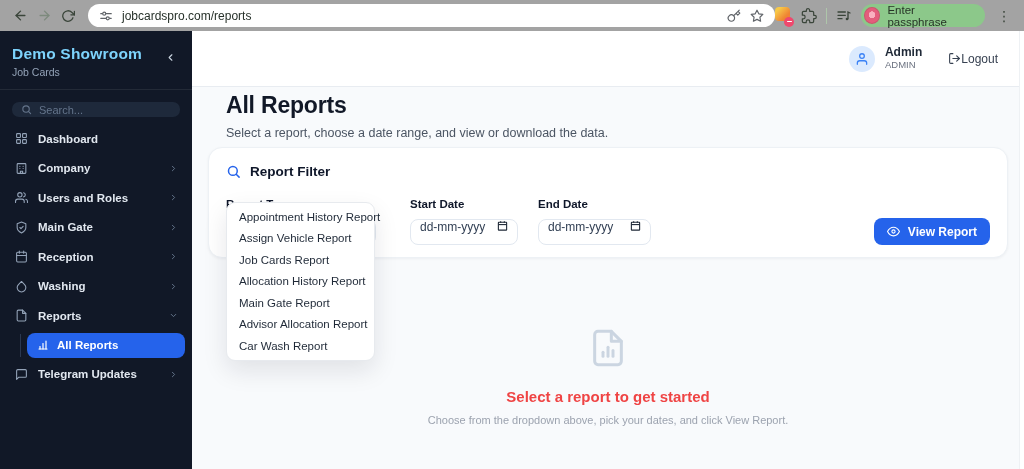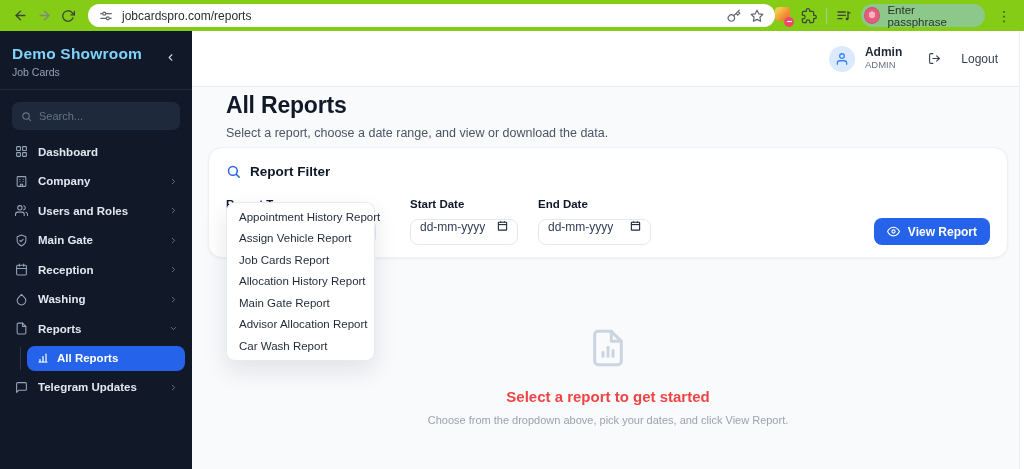--- a/index.html
+++ b/index.html
@@ -8,21 +8,21 @@
     font-family: "Liberation Sans", sans-serif;
     background: #f8fafc;
     position: relative;
     overflow: hidden;
   }
   svg { display: block; }
 
   
   .chrome {
     position: absolute; top: 0; left: 0; width: 1024px; height: 31px;
-    background: #84cc16; display: flex; align-items: center;
+    background: #a3a3a3; display: flex; align-items: center;
     padding: 0 10px 0 8px;
   }
   .nav-btn {
     width: 24px; height: 24px; border-radius: 50%;
     display: flex; align-items: center; justify-content: center;
     color: #3a453a; flex: 0 0 auto; cursor: pointer;
   }
   .nav-btn.dim { color: #7d8a7d; }
   .addr {
     margin-left: 8px; width: 700px; height: 23px; background: #ffffff;
@@ -60,21 +60,21 @@
   
   .sidebar {
     position: absolute; top: 31px; left: 0; width: 192px; height: 438px;
     background: #111827; color: #e5e7eb;
   }
   .brand { position: relative; padding: 14px 14px 11px 12px; border-bottom: 1px solid rgba(255,255,255,0.08); }
   .brand-title { color: #7dd3fc; font-size: 15.5px; font-weight: bold; letter-spacing: .2px; }
   .brand-sub { color: #94a3b8; font-size: 10.5px; margin-top: 3px; }
   .collapse-btn { position: absolute; right: 16px; top: 21px; color: #cbd5e1; cursor: pointer; }
   .sb-search {
-    margin: 12px 12px 7px; height: 28px; background: #1e293b; border-radius: 7px;
+    margin: 12px 12px 7px; height: 15px; background: #1e293b; border-radius: 7px;
     display: flex; align-items: center; gap: 7px; padding: 0 9px;
   }
   .sb-search input {
     background: transparent; border: none; outline: none; color: #cbd5e1;
     font-size: 11px; width: 100%; font-family: "Liberation Sans", sans-serif;
   }
   .sb-search input::placeholder { color: #64748b; }
   .sb-search-ico { color: #64748b; }
   .nav { margin-top: 5px; }
   .nav-item {
@@ -105,21 +105,21 @@
   }
   .avatar {
     width: 26px; height: 26px; border-radius: 50%; background: #dbeafe;
     color: #3b82f6; display: flex; align-items: center; justify-content: center;
     cursor: pointer;
   }
   .user-meta { line-height: 1.15; }
   .user-name { font-size: 12px; font-weight: bold; color: #1f2937; }
   .user-role { font-size: 9.5px; color: #6b7280; }
   .logout-btn {
-    display: flex; gap: 20px; margin-left: 16px;
+    display: flex; gap: 0; margin-left: 16px;
     color: #374151; font-size: 12px; font-weight: 500; cursor: pointer;
     background: none; border: none; font-family: "Liberation Sans", sans-serif;
   }
 
   
   .main { position: absolute; left: 192px; top: 71px; width: 832px; height: 398px; }
   .page-head { padding: 21px 0 0 34px; }
   .page-title { font-size: 23px; font-weight: 800; color: #111827; letter-spacing: -.2px; }
   .page-sub { margin-top: 7px; font-size: 12.5px; color: #4b5563; }
 

